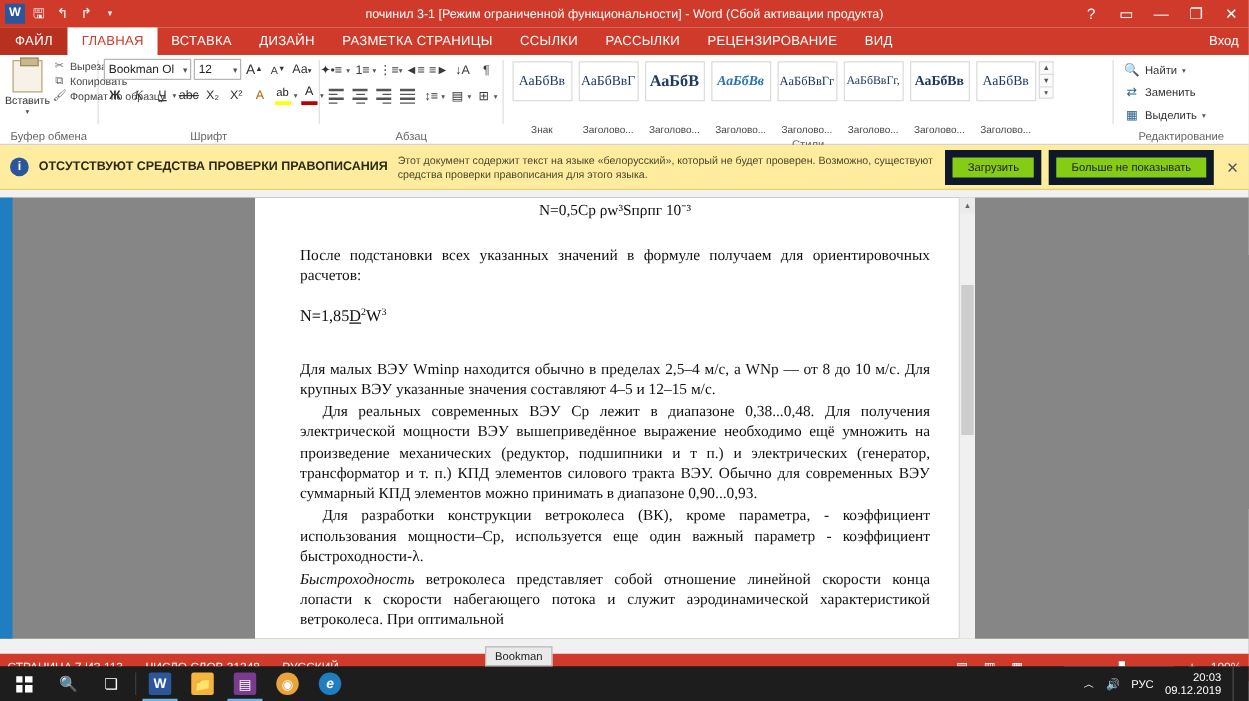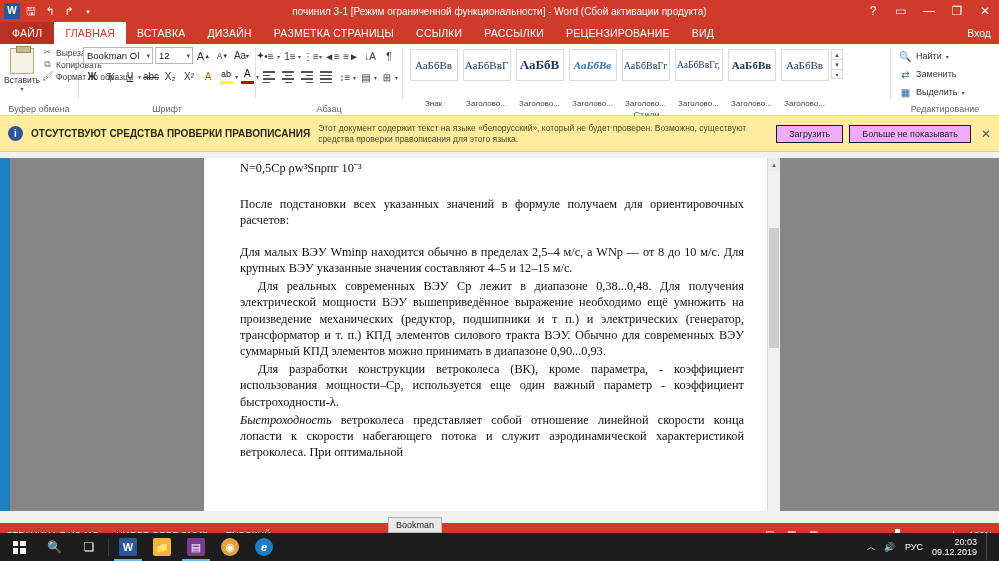--- a/index.html
+++ b/index.html
@@ -154,40 +154,40 @@
   }
   .notice-i {
     width:15px; height:15px; border-radius:50%; background:#2b579a; color:#fff;
     font-size:10px; display:flex; align-items:center; justify-content:center; flex:0 0 auto;
     font-weight:bold;
   }
   .notice-title { font-weight:bold; font-size:10px; color:#2a2a12; white-space:nowrap; }
   .notice-text { font-size:8.5px; color:#4a4a2a; line-height:1.25; max-width:480px; }
   .notice-btns { margin-left:auto; display:flex; align-items:center; gap:6px; }
   .nbtn {
-    background:#f0abfc; border:1px solid #0f172a; font-size:9px; color:#222;
+    background:#84cc16; border:6px solid #0f172a; font-size:9px; color:#222;
     padding:3px 12px; white-space:nowrap;
   }
   .notice-x { font-size:12px; color:#555; padding-left:4px; }
 
   
   .workspace {
     position:absolute; left:0; right:0; top:158px; bottom:50px;
     background:#868686; overflow:hidden;
   }
   .leftgut { position:absolute; left:0; top:0; width:10px; bottom:0; background:#1f7ec0; }
   .page {
     position:absolute; left:204px; top:0; width:576px; bottom:0;
     background:#fff;
   }
   .doc-body {
     position:relative; padding:2px 36px 0 36px;
     font-family:"Liberation Serif", serif; font-size:12.3px; color:#111; line-height:1.32;
   }
-  .f-center { margin:0 0 20px 0; }
+  .f-center { text-align:center; margin:0 0 20px 0; }
   .p { text-align:justify; margin:0 0 2px 0; }
   .p.ind { text-indent:18px; }
   .gap { height:13px; }
   .formula2 { margin:0 0 26px 0; font-size:13px; }
   sup { font-size:8px; }
   .scroll-v {
     position:absolute; right:0; top:0; width:13px; bottom:0; background:#f0f0f0;
     border-left:1px solid #dcdcdc;
   }
   .sv-up, .sv-dn {
@@ -495,20 +495,23 @@
 </div>
 
 <div class="workspace">
   <div class="leftgut"></div>
 
   <div class="page">
     <div class="doc-body">
       <div class="f-center">N=0,5Cp ρw³Sпρпг 10⁻³</div>
       <div class="p">После подстановки всех указанных значений в формуле получаем для ориентировочных расчетов:</div>
       <div class="gap"></div>
+      <div class="formula2">
+        <span>N=1,85</span><span style="text-decoration:underline">D</span><sup>2</sup><span>W</span><sup>3</sup>
+      </div>
       <div class="p">Для малых ВЭУ Wminp находится обычно в пределах 2,5–4 м/с, а WNp — от 8 до 10 м/с. Для крупных ВЭУ указанные значения составляют 4–5 и 12–15 м/с.</div>
       <div class="p ind">Для реальных современных ВЭУ Ср лежит в диапазоне 0,38...0,48. Для получения электрической мощности ВЭУ вышеприведённое выражение необходимо ещё умножить на произведение механических (редуктор, подшипники и т п.) и электрических (генератор, трансформатор и т. п.) КПД элементов силового тракта ВЭУ. Обычно для современных ВЭУ суммарный КПД элементов можно принимать в диапазоне 0,90...0,93.</div>
       <div class="p ind">Для разработки конструкции ветроколеса (ВК), кроме параметра, - коэффициент использования мощности–Ср, используется еще один важный параметр - коэффициент быстроходности-λ.</div>
       <div class="p">
         <i>Быстроходность</i><span> ветроколеса  представляет собой отношение линейной скорости конца лопасти к скорости набегающего потока и служит аэродинамической характеристикой ветроколеса. При оптимальной</span>
       </div>
     </div>
     <div class="scroll-v">
       <div class="sv-up">▲</div>
       <div class="sv-thumb"></div>

